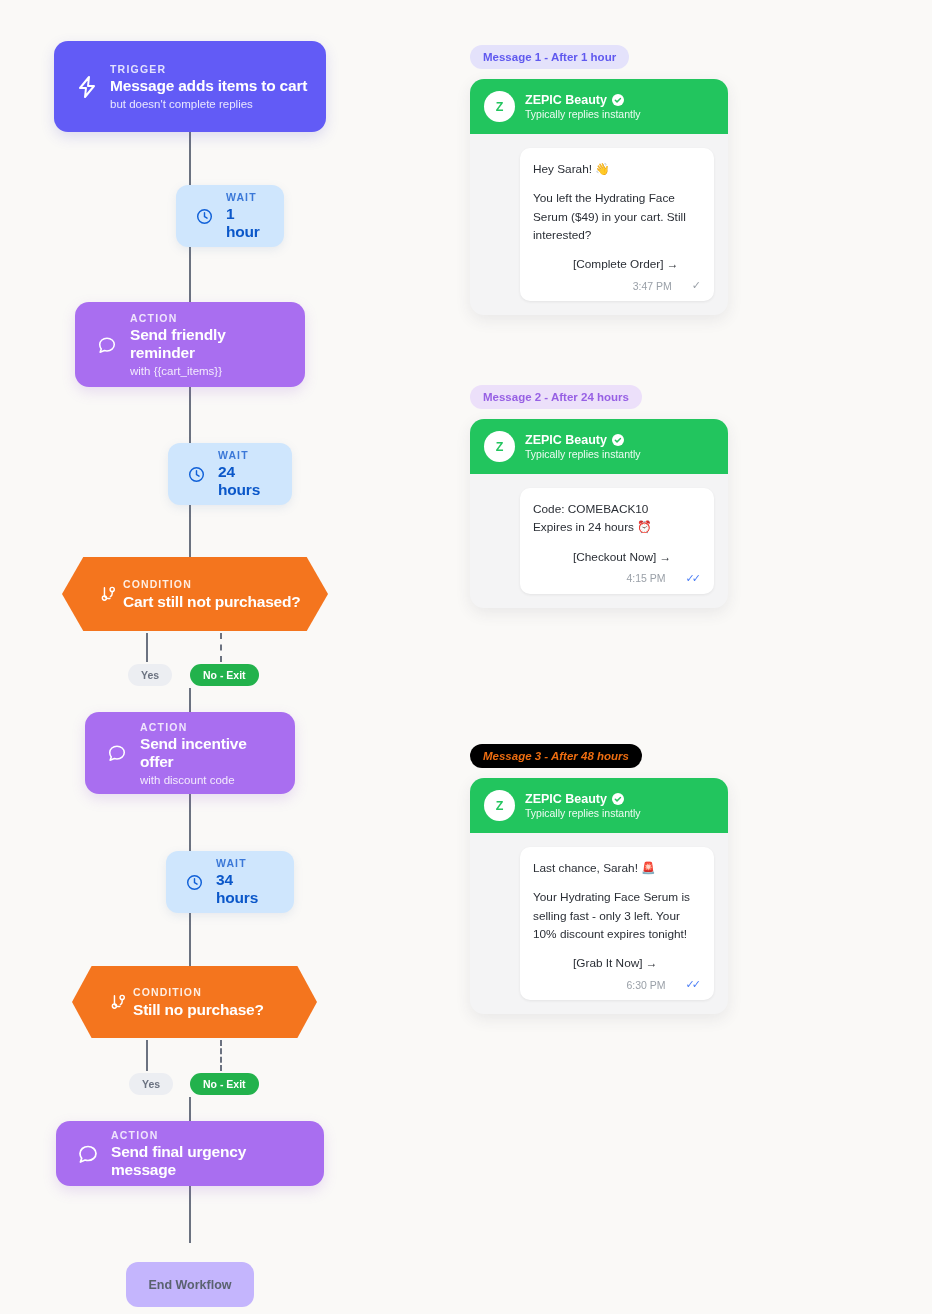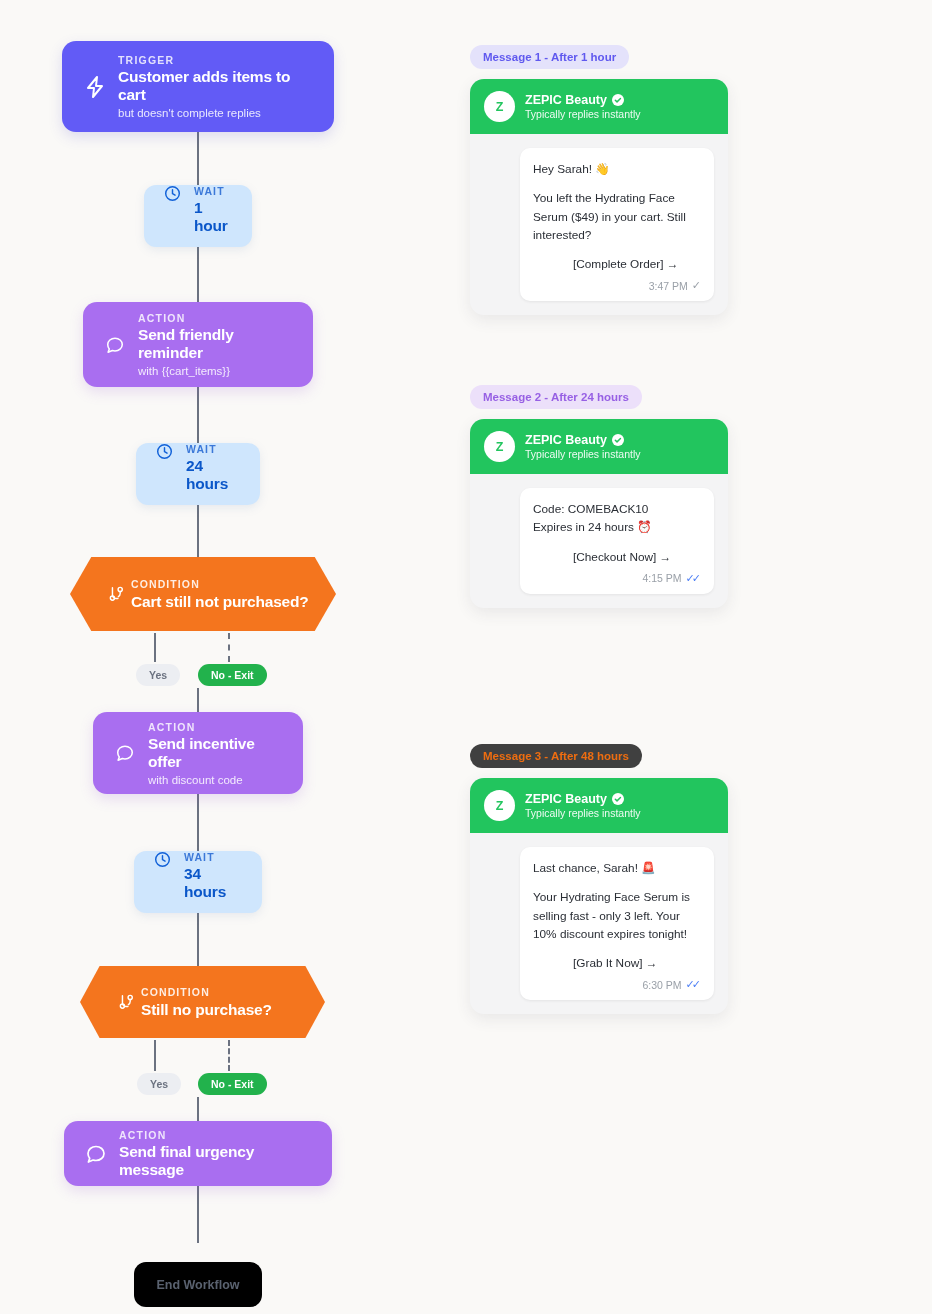--- a/index.html
+++ b/index.html
@@ -11,21 +11,21 @@
     background: #faf9f7;
     font-family: "Liberation Sans", sans-serif;
     position: relative;
     overflow: hidden;
     -webkit-font-smoothing: antialiased;
   }
 
   
   .flow {
     position: absolute;
-    left: 8px; top: 0;
+    left: 0; top: 0;
     width: 380px;
     height: 1112px;
   }
 
   .node { position: absolute; }
 
   
   .conn {
     position: absolute;
     width: 2px;
@@ -63,23 +63,24 @@
     color: rgba(255,255,255,0.82); text-transform: uppercase;
     margin-bottom: 2px;
   }
   .title-lg { font-size: 15.5px; font-weight: 700; letter-spacing: -0.2px; }
   .subtle { font-size: 11.5px; color: rgba(255,255,255,0.86); margin-top: 3px; }
 
   
   .wait {
     background: #cfe6fd;
     border-radius: 12px;
-    display: flex; align-items: flex-start;
+    display: flex; align-items: center;
     padding: 0 16px;
     box-shadow: 0 3px 10px rgba(100,130,180,0.13);
+    margin-left: 40px;
   }
   .wait .ic { flex: 0 0 24px; display:flex; align-items:center; justify-content:center; }
   .wait .txt { margin-left: 10px; }
   .wait .k { font-size: 10.5px; font-weight: 700; letter-spacing: 1.1px; color: #3b78d8; text-transform: uppercase; }
   .wait .v { font-size: 15.5px; font-weight: 700; color: #0b57c9; margin-top: 2px; letter-spacing: -0.2px; }
 
   #wait1 { left: 136px; top: 185px; width: 108px; height: 62px; }
   #wait2 { left: 128px; top: 443px; width: 124px; height: 62px; }
   #wait3 { left: 126px; top: 851px; width: 128px; height: 62px; }
 
@@ -136,40 +137,40 @@
   #yes1 { left: 128px; top: 664px; }
   #no1  { left: 190px; top: 664px; }
   #yes2 { left: 129px; top: 1073px; }
   #no2  { left: 190px; top: 1073px; }
 
   
   .endpill {
     position: absolute;
     left: 126px; top: 1262px;
     width: 128px; height: 45px;
-    background: #000000;
+    background: #c4b5fd;
     border-radius: 12px;
     display: flex; align-items: center; justify-content: center;
     color: #5a6270;
     font-size: 12.5px; font-weight: 700;
   }
 
   
   .previews { position: absolute; left: 470px; top: 0; width: 300px; }
 
   .msg-label {
     display: inline-block;
     font-size: 11.5px; font-weight: 700;
     padding: 6px 13px;
     border-radius: 13px;
     margin-bottom: 10px;
   }
   .lab-1 { background: #e4e2fb; color: #6059ef; }
   .lab-2 { background: #ece0fa; color: #9760e4; }
-  .lab-3 { background: #404040; color: #ee6d10; }
+  .lab-3 { background: #000000; color: #ee6d10; font-style: italic; }
 
   .chat-card {
     width: 258px;
     background: #f4f4f5;
     border-radius: 14px;
     overflow: hidden;
     box-shadow: 0 5px 16px rgba(60,60,80,0.09);
   }
   .chat-head {
     background: #22c55e;
@@ -201,21 +202,21 @@
     color: #2a2e35;
     margin-bottom: 11px;
   }
   .bubble p:last-of-type { margin-bottom: 6px; margin-left: 40px; }
   .bubble .tight { margin-bottom: 0; }
   .bubble .tight + .tight { margin-bottom: 11px; }
   .stamp {
     text-align: left;
     font-size: 10.5px;
     color: #9aa0a8;
-    display: flex; align-items: center; justify-content: flex-end; gap: 4px;
+    display: flex; align-items: center; justify-content: flex-end; gap: 20px;
   }
   .tick-gray { color: #9aa0a8; font-size: 11px; }
   .tick-blue { color: #4a7df5; font-size: 11px; letter-spacing: -3px; padding-right: 3px; }
 
   #card1 { position: absolute; left: 0; top: 45px; }
   #card2 { position: absolute; left: 0; top: 385px; }
   #card3 { position: absolute; left: 0; top: 744px; }
 </style>
 </head>
 <body>
@@ -237,21 +238,21 @@
   <div class="conn" style="top:1186px; height:57px;"></div>
 
   <div class="node trigger">
     <div class="ic">
       <svg width="22" height="24" viewBox="0 0 22 24" fill="none" stroke="#fff" stroke-width="2" stroke-linejoin="round" stroke-linecap="round">
         <path d="M13 2 L4 13 L10 13 L9 22 L18 11 L12 11 Z"></path>
       </svg>
     </div>
     <div class="txt">
       <div class="kicker">TRIGGER</div>
-      <div class="title-lg">Customer adds items to cart</div>
+      <div class="title-lg">Message adds items to cart</div>
       <div class="subtle">but doesn't complete replies</div>
     </div>
   </div>
 
   <div class="node wait" id="wait1">
     <div class="ic">
       <svg width="17" height="17" viewBox="0 0 20 20" fill="none" stroke="#1161d8" stroke-width="1.7">
         <circle cx="10" cy="10" r="8"></circle>
           <path d="M10 5.5 V10 L13 12" stroke-linecap="round"></path>
       </svg>

